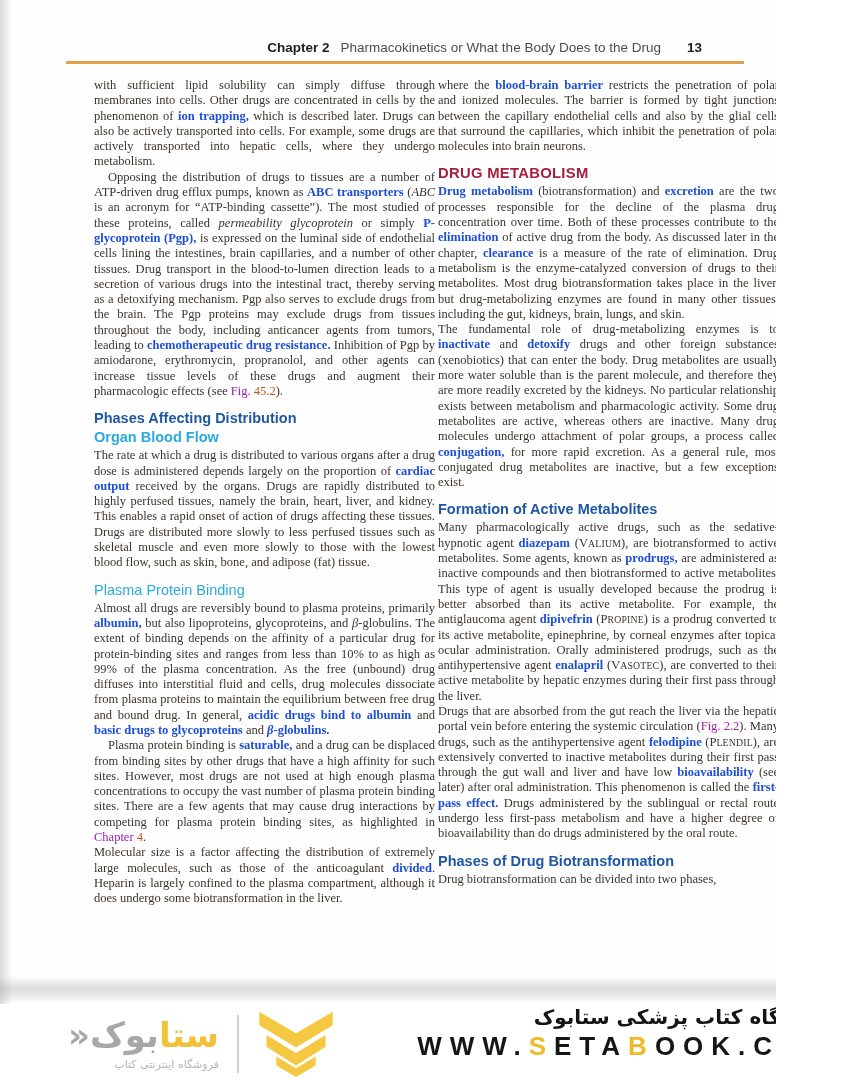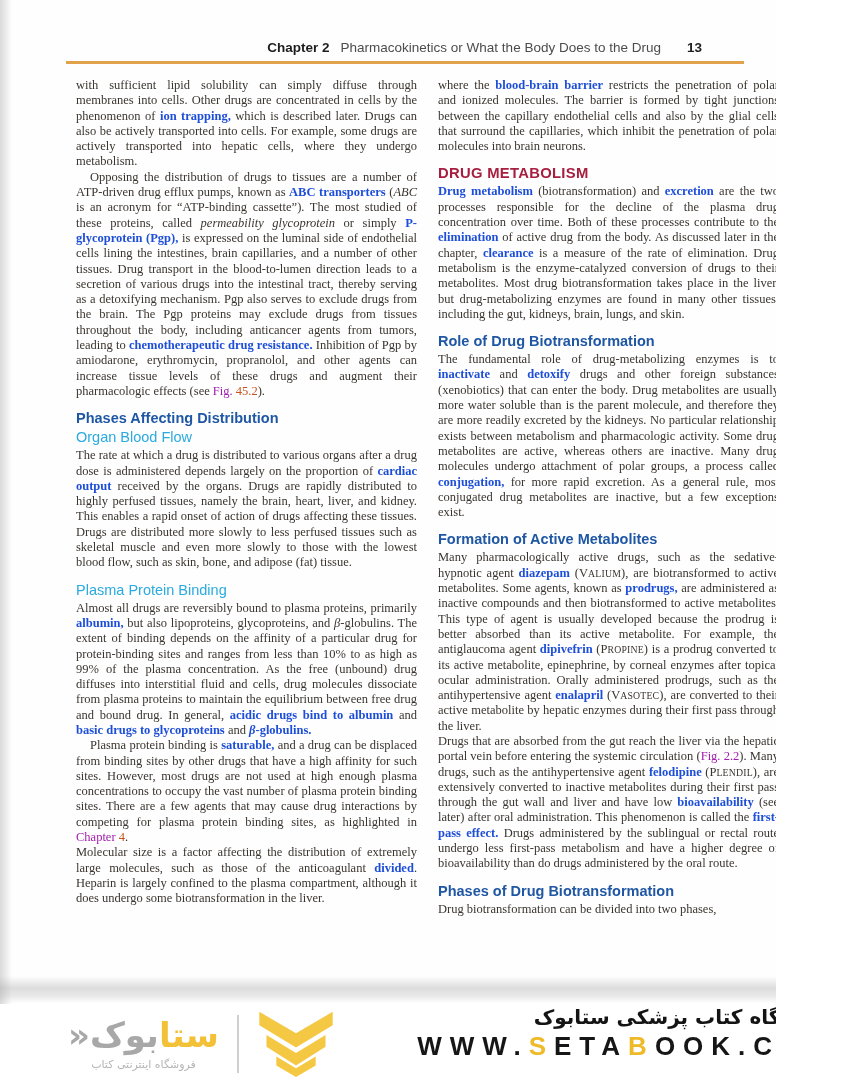--- a/index.html
+++ b/index.html
@@ -18,40 +18,40 @@
   .header { position:absolute; top:40px; left:66px; right:74px; text-align:right;
     font-family:"Liberation Sans", sans-serif; font-size:13.5px; white-space:nowrap; z-index:1; }
   .header .chap { font-weight:bold; color:#1d1d1d; margin-right:11px; }
   .header .title { color:#4c4c4c; }
   .header .pagenum { font-weight:bold; color:#1d1d1d; margin-left:26px; }
   .rule { position:absolute; top:61px; left:66px; right:32px; height:2.5px; background:#e2a24c; z-index:1; }
 
   
   .col { position:absolute; top:78px; width:341px; font-size:12.5px; line-height:15.3px;
     color:#3a342e; text-align:justify; z-index:1; }
-  .col-left { left:76px; }
+  .col-left { left:94px; }
   .col-right { left:438px; }
   p.body-para { margin:0; }
   p.indent { text-indent:14px; }
   .body-para b { color:#1d4ed8; }
   .h2navy { font-family:"Liberation Sans", sans-serif; font-weight:bold; color:#1f57a4;
     font-size:14.5px; line-height:17px; margin-top:11px; margin-bottom:2px; text-align:left; }
   .h3cyan { font-family:"Liberation Sans", sans-serif; color:#2aaadf;
     font-size:14.5px; line-height:17px; margin-top:11px; margin-bottom:2px; text-align:left; }
-  .h2navy + .h3cyan { margin-top:0; }
+  .h2navy + .h3cyan { margin-top:0;font-weight:bold; }
   .h1red { font-family:"Liberation Sans", sans-serif; font-weight:bold; color:#a71e3f;
     font-size:14.8px; line-height:17px; letter-spacing:.3px; margin-top:11px; margin-bottom:2px; text-align:left; }
   .xref-t { color:#a21caf; }
   .xref-o { color:#c8521c; }
   .sc { font-size:.78em; letter-spacing:.2px; }
 
   
   .footer { position:absolute; left:0; bottom:0; width:844px; height:76px; background:#ffffff; z-index:4; }
   .f-left { position:absolute; left:68px; top:6px; display:flex; align-items:center; }
-  .brand-block { text-align:center; }
+  .brand-block { text-align:right; }
   .wordmark { font-family:"DejaVu Sans", sans-serif; font-size:34px; font-weight:bold; line-height:1.1; direction:rtl; }
   .wm-yellow { color:#f2c138; }
   .wm-gray { color:#a8a8a8; }
   .wm-guill { letter-spacing:-2px; }
   .wm-caption { font-family:"DejaVu Sans", sans-serif; font-size:11px; color:#b5b5b5; margin-top:3px; direction:rtl; }
   .f-divider { width:2px; height:58px; background:#cfcfcf; margin:0 16px 0 18px; }
   .chevron-svg { display:block; }
   .f-right { position:absolute; right:6px; top:1px; text-align:right; }
   .fa-tagline { font-family:"DejaVu Sans", sans-serif; font-size:20px; font-weight:bold; color:#141414;
     direction:rtl; margin-bottom:2px; }
@@ -80,21 +80,20 @@
       <p class="body-para">The rate at which a drug is distributed to various organs after a drug dose is administered depends largely on the proportion of <b>cardiac output</b> received by the organs. Drugs are rapidly distributed to highly perfused tissues, namely the brain, heart, liver, and kidney. This enables a rapid onset of action of drugs affecting these tissues. Drugs are distributed more slowly to less perfused tissues such as skeletal muscle and even more slowly to those with the lowest blood flow, such as skin, bone, and adipose (fat) tissue.</p>
       <div class="h3cyan">Plasma Protein Binding</div>
       <p class="body-para">Almost all drugs are reversibly bound to plasma proteins, primarily <b>albumin,</b> but also lipoproteins, glycoproteins, and <i>β</i>-globulins. The extent of binding depends on the affinity of a particular drug for protein-binding sites and ranges from less than 10% to as high as 99% of the plasma concentration. As the free (unbound) drug diffuses into interstitial fluid and cells, drug molecules dissociate from plasma proteins to maintain the equilibrium between free drug and bound drug. In general, <b>acidic drugs bind to albumin</b> and <b>basic drugs to glycoproteins</b> and <b><i>β</i>-globulins.</b></p>
       <p class="body-para indent">Plasma protein binding is <b>saturable,</b> and a drug can be displaced from binding sites by other drugs that have a high affinity for such sites. However, most drugs are not used at high enough plasma concentrations to occupy the vast number of plasma protein binding sites. There are a few agents that may cause drug interactions by competing for plasma protein binding sites, as highlighted in <span class="xref-t">Chapter</span> <span class="xref-o">4</span>.</p>
       <p class="body-para">Molecular size is a factor affecting the distribution of extremely large molecules, such as those of the anticoagulant <b>divided</b>. Heparin is largely confined to the plasma compartment, although it does undergo some biotransformation in the liver.</p>
     </div>
   <div class="col col-right">
       <p class="body-para">where the <b>blood-brain barrier</b> restricts the penetration of polar and ionized molecules. The barrier is formed by tight junctions between the capillary endothelial cells and also by the glial cells that surround the capillaries, which inhibit the penetration of polar molecules into brain neurons.</p>
       <div class="h1red">DRUG METABOLISM</div>
       <p class="body-para"><b>Drug metabolism</b> (biotransformation) and <b>excretion</b> are the two processes responsible for the decline of the plasma drug concentration over time. Both of these processes contribute to the <b>elimination</b> of active drug from the body. As discussed later in the chapter, <b>clearance</b> is a measure of the rate of elimination. Drug metabolism is the enzyme-catalyzed conversion of drugs to their metabolites. Most drug biotransformation takes place in the liver, but drug-metabolizing enzymes are found in many other tissues, including the gut, kidneys, brain, lungs, and skin.</p>
-      <div class="h2navy">Role of Drug Biotransformation</div>
       <p class="body-para">The fundamental role of drug-metabolizing enzymes is to <b>inactivate</b> and <b>detoxify</b> drugs and other foreign substances (xenobiotics) that can enter the body. Drug metabolites are usually more water soluble than is the parent molecule, and therefore they are more readily excreted by the kidneys. No particular relationship exists between metabolism and pharmacologic activity. Some drug metabolites are active, whereas others are inactive. Many drug molecules undergo attachment of polar groups, a process called <b>conjugation,</b> for more rapid excretion. As a general rule, most conjugated drug metabolites are inactive, but a few exceptions exist.</p>
       <div class="h2navy">Formation of Active Metabolites</div>
       <p class="body-para">Many pharmacologically active drugs, such as the sedative-hypnotic agent <b>diazepam</b> (V<span class="sc">ALIUM</span>), are biotransformed to active metabolites. Some agents, known as <b>prodrugs,</b> are administered as inactive compounds and then biotransformed to active metabolites. This type of agent is usually developed because the prodrug is better absorbed than its active metabolite. For example, the antiglaucoma agent <b>dipivefrin</b> (P<span class="sc">ROPINE</span>) is a prodrug converted to its active metabolite, epinephrine, by corneal enzymes after topical ocular administration. Orally administered prodrugs, such as the antihypertensive agent <b>enalapril</b> (V<span class="sc">ASOTEC</span>), are converted to their active metabolite by hepatic enzymes during their first pass through the liver.</p>
       <p class="body-para">Drugs that are absorbed from the gut reach the liver via the hepatic portal vein before entering the systemic circulation (<span class="xref-t">Fig. 2.2</span>). Many drugs, such as the antihypertensive agent <b>felodipine</b> (P<span class="sc">LENDIL</span>), are extensively converted to inactive metabolites during their first pass through the gut wall and liver and have low <b>bioavailability</b> (see later) after oral administration. This phenomenon is called the <b>first-pass effect.</b> Drugs administered by the sublingual or rectal route undergo less first-pass metabolism and have a higher degree of bioavailability than do drugs administered by the oral route.</p>
       <div class="h2navy">Phases of Drug Biotransformation</div>
       <p class="body-para">Drug biotransformation can be divided into two phases,</p>
     </div>
 
   <div class="scan-band"></div>
 

